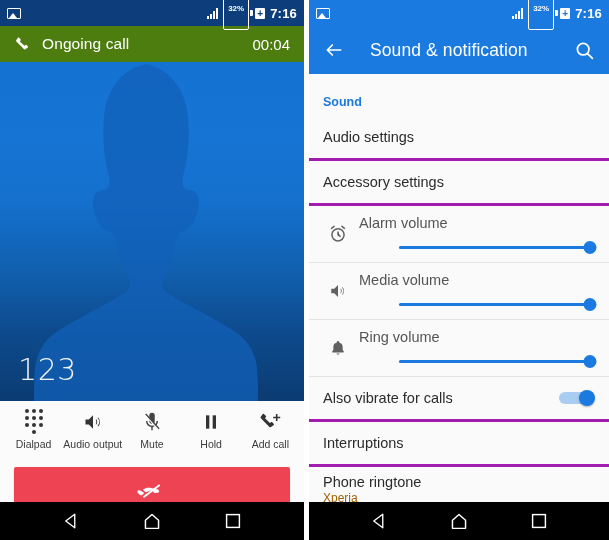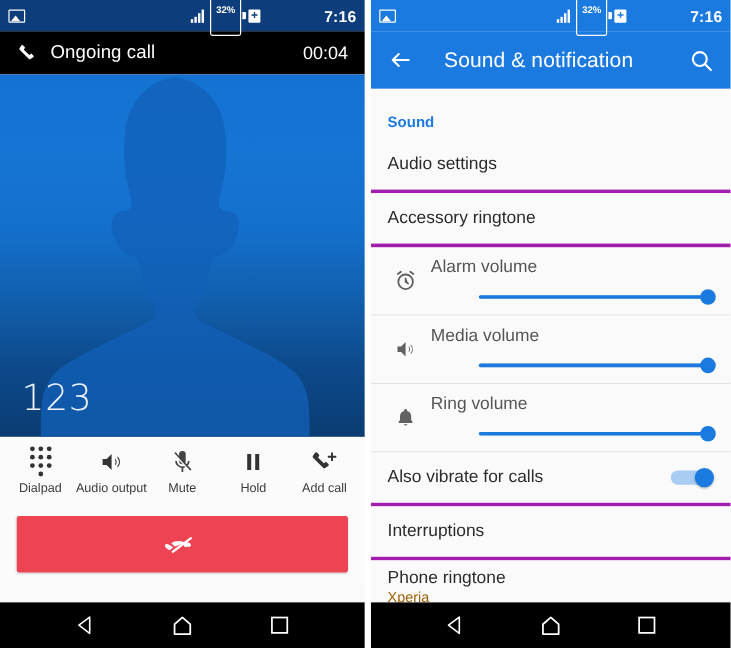--- a/index.html
+++ b/index.html
@@ -45,21 +45,20 @@
     background: #1b7ae0;
     display: flex; align-items: center;
     padding: 0 7px;
   }
   .sb-left-icons { display: flex; align-items: center; gap: 5px; }
   .sb-spacer { flex: 1; }
   .sb-right-icons { display: flex; align-items: center; gap: 5px; }
   .sb-time {
     color: #ffffff; font-size: 13px; font-weight: bold;
     letter-spacing: 0.2px;
-    margin-left: 48px;
   }
   .icon-photo {
     width: 14px; height: 11px;
     border: 1.6px solid #ffffff; border-radius: 1px;
     position: relative; overflow: hidden;
   }
   .icon-photo::after{
     content:""; position:absolute; left:1px; bottom:0px;
     width:0; height:0;
     border-left: 4px solid transparent; border-right: 4px solid transparent;
@@ -91,37 +90,37 @@
     border-radius: 1px; position: relative;
   }
   .icon-battery .plug::before{
     content:"+"; position:absolute; inset:0; color:#1b7ae0;
     font-size:10px; line-height:11px; text-align:center; font-weight:bold;
   }
   .statusbar-left .icon-battery .plug::before { color:#0d3d7a; }
 
   
   .call-header {
-    height: 36px; background: #000000;
+    height: 36px; background: #4d7c0f;
     display: flex; align-items: center;
     padding: 0 14px;
   }
   .call-header .ic {
     width: 17px; height: 17px; margin-right: 11px; flex: none;
   }
   .call-header .title {
     color: #ffffff; font-size: 15.5px; letter-spacing: 0.1px;
   }
   .call-header .sp { flex: 1; }
   .call-header .timer { color: #ffffff; font-size: 15px; }
 
   
   .avatar-area {
     position: relative;
-    height: 302px; width: 100%;
+    height: 339px; width: 100%;
     background: linear-gradient(180deg,
                 #1472d2 0%, #1674d4 22%, #1470cc 42%,
                 #115fae 62%, #0d4a8c 80%, #0b3c72 100%);
     overflow: hidden;
   }
   .avatar-silhouette {
     position: absolute; left: 0; top: 0; width: 100%; height: 100%;
   }
   .call-number {
     position: absolute; left: 18px; bottom: 16px;
@@ -455,21 +454,21 @@
 
     <div class="settings-list">
 
       <div class="section-head">Sound</div>
 
       <div class="srow">
         <span class="rlabel">Audio settings</span>
       </div>
 
       <div class="srow">
-        <span class="rlabel">Accessory ringtone</span>
+        <span class="rlabel">Accessory settings</span>
       </div>
 
       <div class="vol-row">
         <div class="vol-icon">
           <svg width="20" height="20" viewBox="0 0 24 24">
             <circle cx="12" cy="13" r="7.3" fill="none" stroke="#616161" stroke-width="1.8"></circle>
             <path stroke="#616161" stroke-width="1.7" stroke-linecap="round" d="M12 9.5V13l2.6 1.8"></path>
             <path stroke="#616161" stroke-width="1.8" stroke-linecap="round" d="M4.3 5.2l3-2.3M19.7 5.2l-3-2.3"></path>
           </svg>
         </div>

